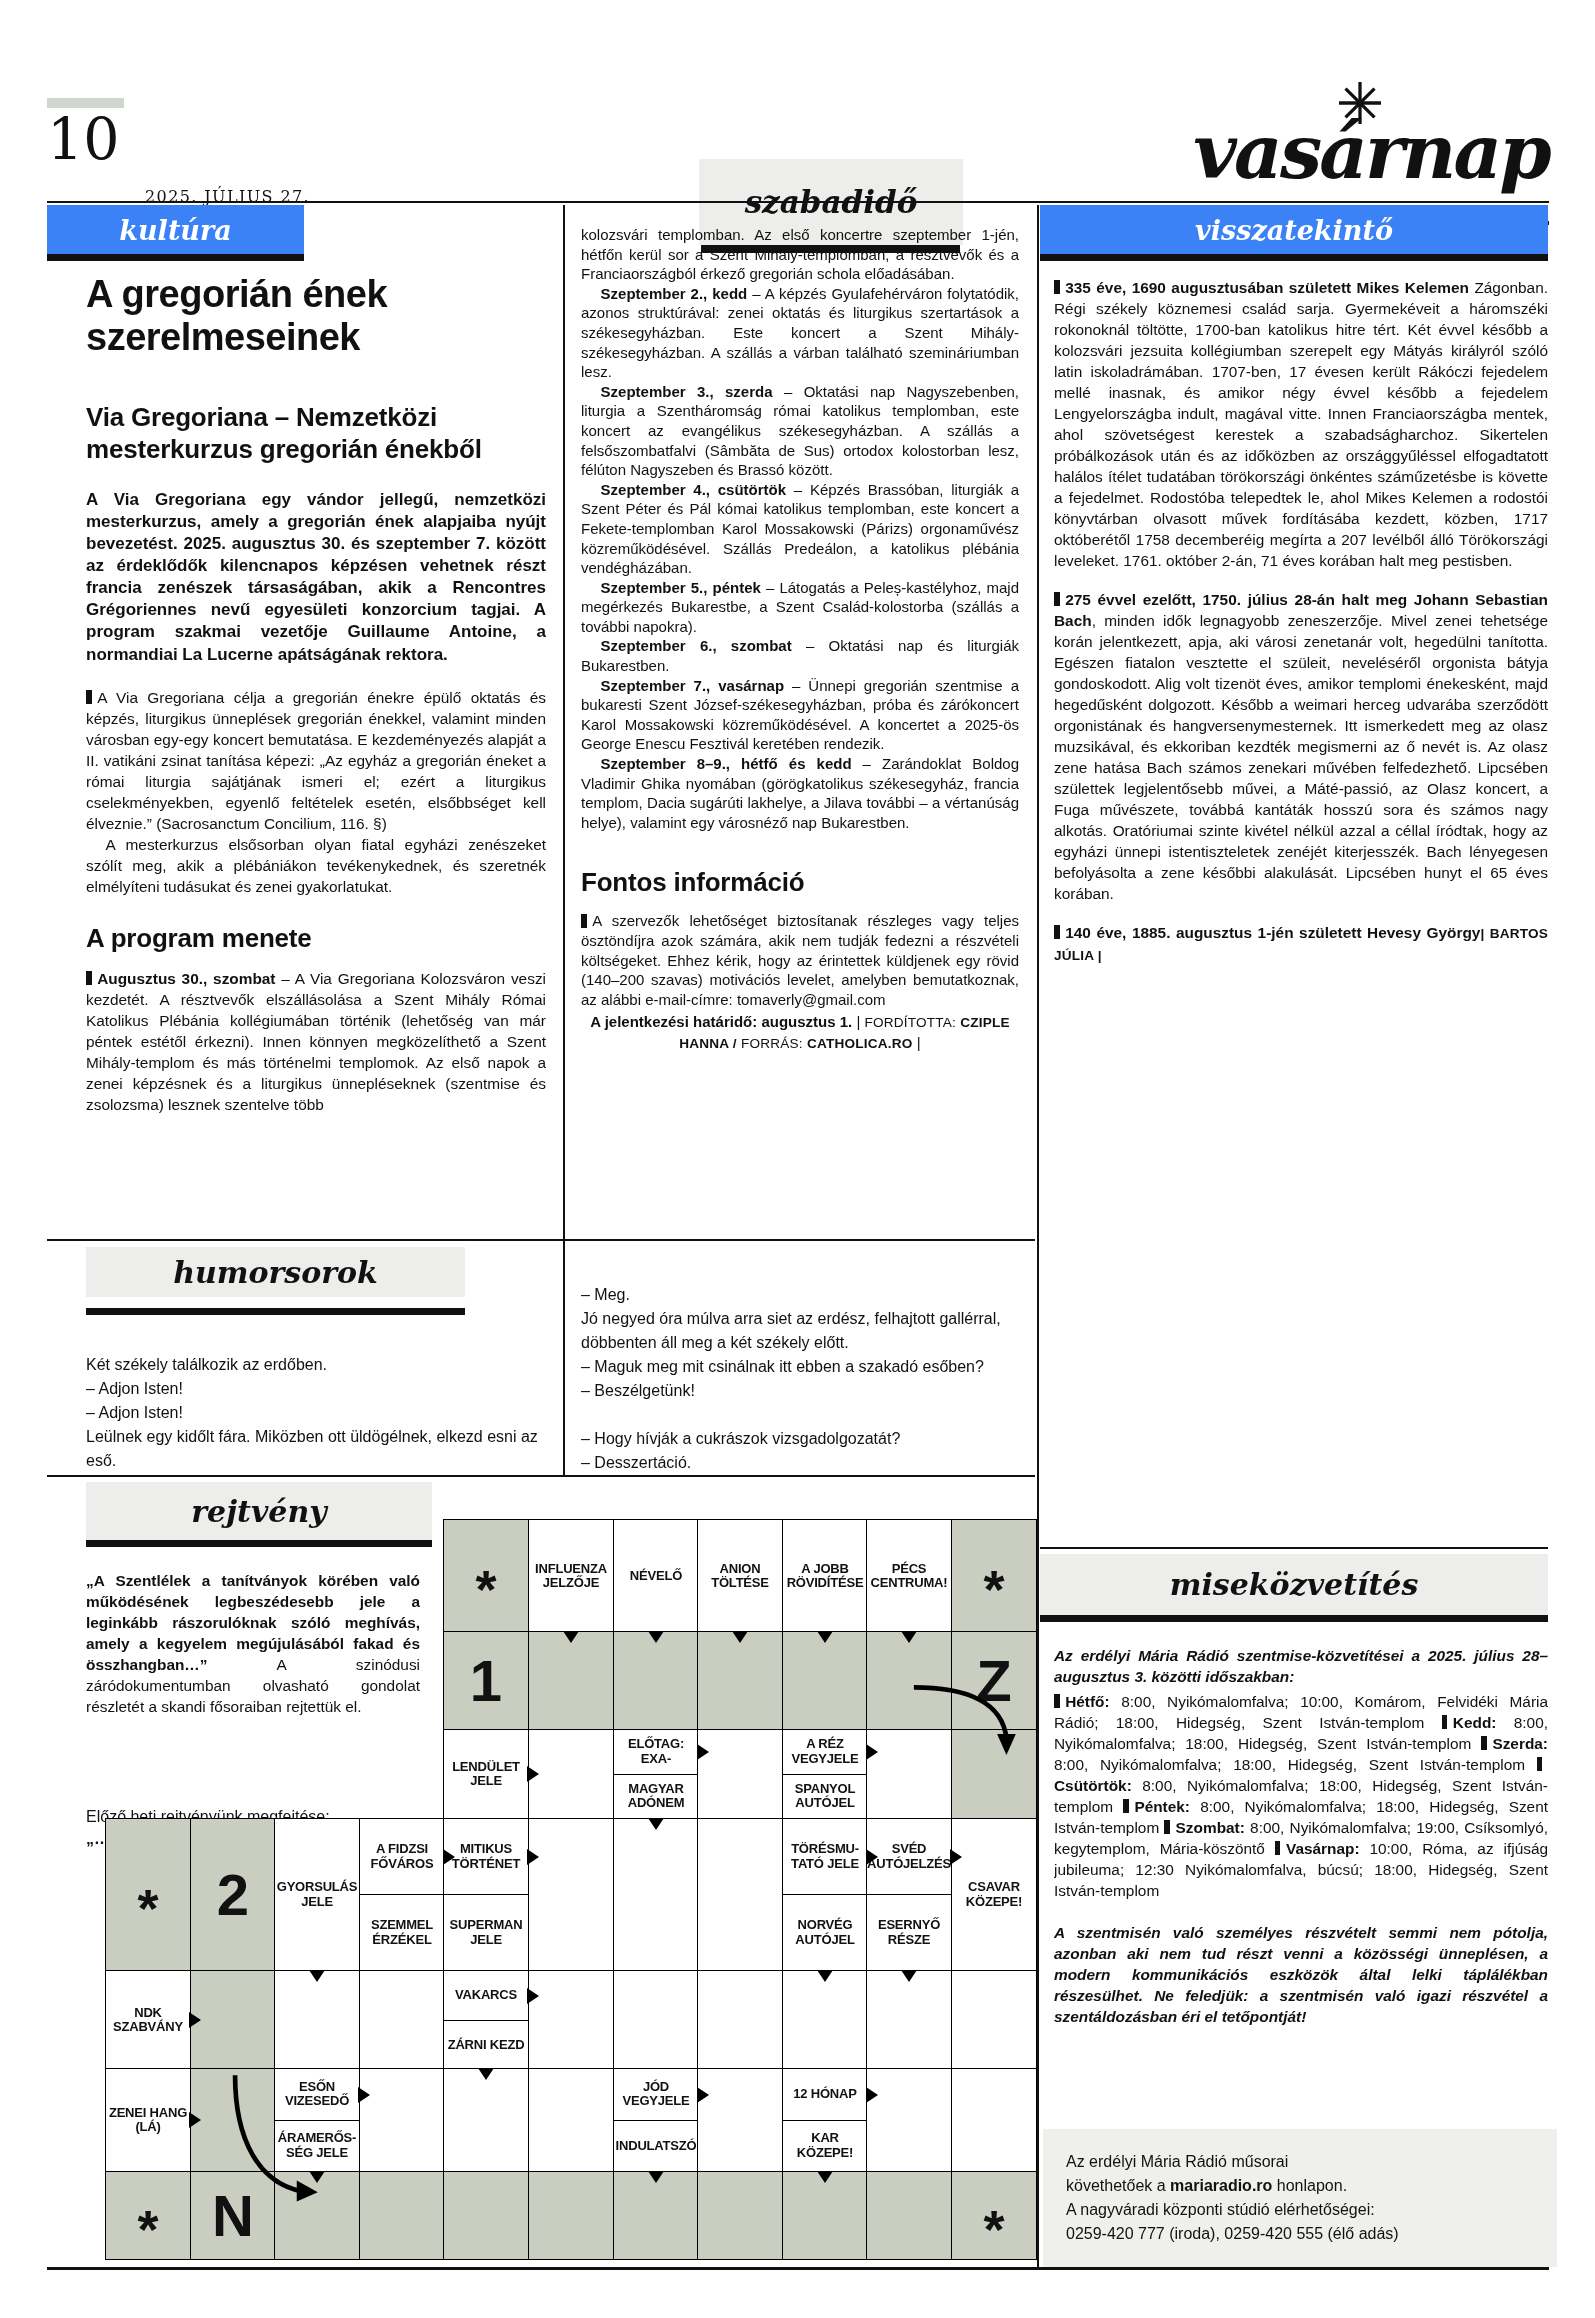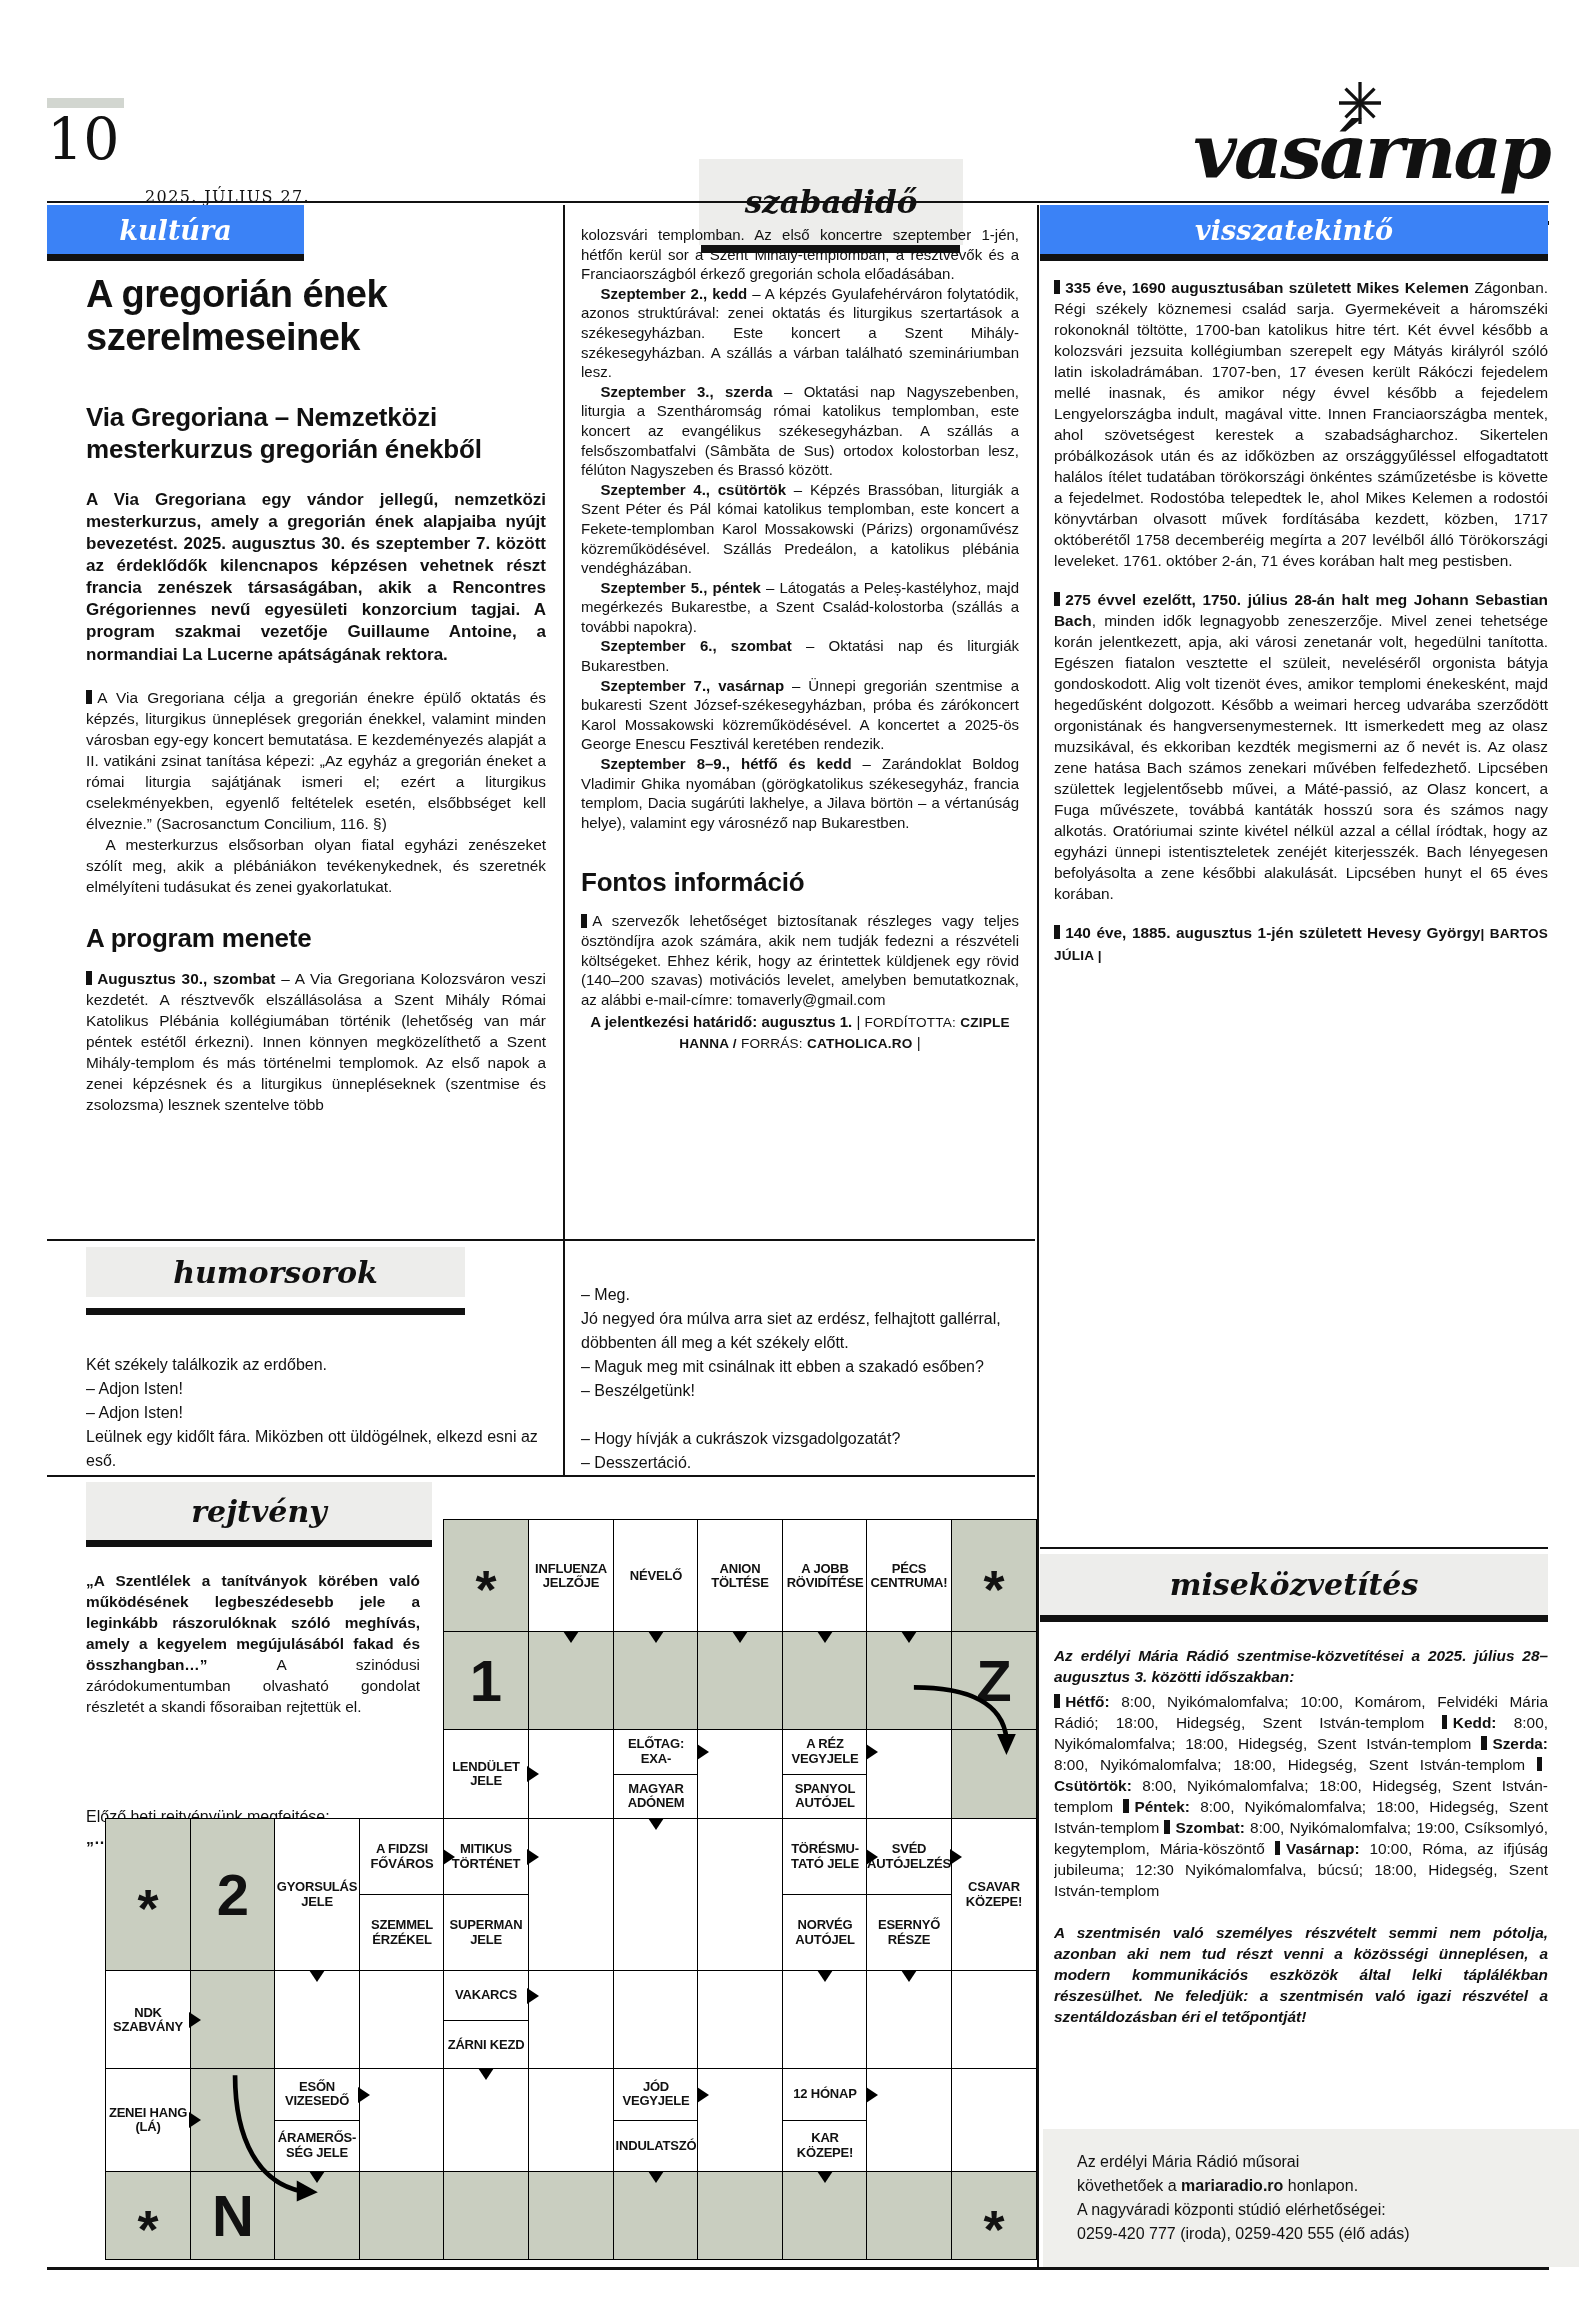--- a/index.html
+++ b/index.html
@@ -33,21 +33,21 @@
   .clue{font-weight:bold;font-size:13px;line-height:1.1;text-align:center;letter-spacing:-0.2px;padding:0.9px;}
   .half{flex:1;width:100%;display:flex;align-items:center;justify-content:center;}
   .half + .half{border-top:1.4px solid #000;}
   .bigch{font-weight:bold;font-size:58px;line-height:1;}
   .star{font-size:54px;font-weight:bold;transform:translateY(13px);}
   .ad{position:absolute;top:-1.4px;left:50%;transform:translateX(-50%);width:0;height:0;
       border-left:8px solid transparent;border-right:8px solid transparent;border-top:12px solid #000;}
   .ar{position:absolute;right:-10.7px;top:50%;transform:translateY(-50%);width:0;height:0;z-index:5;
       border-top:8px solid transparent;border-bottom:8px solid transparent;border-left:12px solid #000;}
   .ar-top{top:25%;}
-  .infobox{background:#efefec;font-size:16px;line-height:24px;padding:21px 34px;}
+  .infobox{background:#efefec;font-size:16px;line-height:24px;padding:21px 23px;}
   .ital{font-style:italic;}
 </style>
 </head>
 <body>
 
 <div class="page">
 
   <div class="abs" style="left:47px;top:98px;width:77px;height:10.3px;background:#d2d6d0;"></div>
   <div class="abs serif" style="left:47px;top:111px;font-size:57px;line-height:1;">10</div>
   <div class="abs" style="left:47px;top:244px;width:77px;height:10.3px;background:#d2d6d0;"></div>
@@ -95,21 +95,21 @@
   </div>
 
   <div class="abs col" style="left:581px;top:225px;width:438px;height:1014px;">
     <p class="body32 just">kolozsvári templomban. Az első koncertre szeptember 1-jén, hétfőn kerül sor a Szent Mihály-templomban, a résztvevők és a Franciaországból érkező gregorián schola előadásában.</p>
     <p class="body32 just indent"><b>Szeptember 2., kedd</b><span> – A képzés Gyulafehérváron folytatódik, azonos struktúrával: zenei oktatás és liturgikus szertartások a székesegyházban. Este koncert a Szent Mihály-székesegyházban. A szállás a várban található szemináriumban lesz.</span></p>
     <p class="body32 just indent"><b>Szeptember 3., szerda</b><span> – Oktatási nap Nagyszebenben, liturgia a Szentháromság római katolikus templomban, este koncert az evangélikus székesegyházban. A szállás a felsőszombatfalvi (Sâmbăta de Sus) ortodox kolostorban lesz, félúton Nagyszeben és Brassó között.</span></p>
     <p class="body32 just indent"><b>Szeptember 4., csütörtök</b><span> – Képzés Brassóban, liturgiák a Szent Péter és Pál kómai katolikus templomban, este koncert a Fekete-templomban Karol Mossakowski (Párizs) orgonaművész közreműködésével. Szállás Predeálon, a katolikus plébánia vendégházában.</span></p>
     <p class="body32 just indent"><b>Szeptember 5., péntek</b><span> – Látogatás a Peleș-kastélyhoz, majd megérkezés Bukarestbe, a Szent Család-kolostorba (szállás a további napokra).</span></p>
     <p class="body32 just indent"><b>Szeptember 6., szombat</b><span> – Oktatási nap és liturgiák Bukarestben.</span></p>
     <p class="body32 just indent"><b>Szeptember 7., vasárnap</b><span> – Ünnepi gregorián szentmise a bukaresti Szent József-székesegyházban, próba és zárókoncert Karol Mossakowski közreműködésével. A koncertet a 2025-ös George Enescu Fesztivál keretében rendezik.</span></p>
-    <p class="body32 just indent"><b>Szeptember 8–9., hétfő és kedd</b><span> – Zarándoklat Boldog Vladimir Ghika nyomában (görögkatolikus székesegyház, francia templom, Dacia sugárúti lakhelye, a Jilava börtön – a vértanúság helye), valamint egy városnéző nap Bukarestben.</span></p>
+    <p class="body32 just indent"><b>Szeptember 8–9., hétfő és kedd</b><span> – Zarándoklat Boldog Vladimir Ghika nyomában (görögkatolikus székesegyház, francia templom, Dacia sugárúti lakhelye, a Jilava további – a vértanúság helye), valamint egy városnéző nap Bukarestben.</span></p>
     <div class="h2" style="margin-top:35px;">Fontos információ</div>
     <p class="body32 just" style="margin-top:13px;"><span class="mark"></span><span>A szervezők lehetőséget biztosítanak részleges vagy teljes ösztöndíjra azok számára, akik nem tudják fedezni a részvételi költségeket. Ehhez kérik, hogy az érintettek küldjenek egy rövid (140–200 szavas) motivációs levelet, amelyben bemutatkoznak, az alábbi e-mail-címre: tomaverly@gmail.com</span></p>
     <p class="body32 just" style="text-align:center;margin-top:2.8px;">
       <b>A jelentkezési határidő: augusztus 1.</b>
       <span>|</span>
       <span class="caps">FORDÍTOTTA:</span>
       <b class="caps">CZIPLE HANNA /</b>
       <span class="caps">FORRÁS:</span>
       <b class="caps">CATHOLICA.RO</b>
       <span>|</span>

